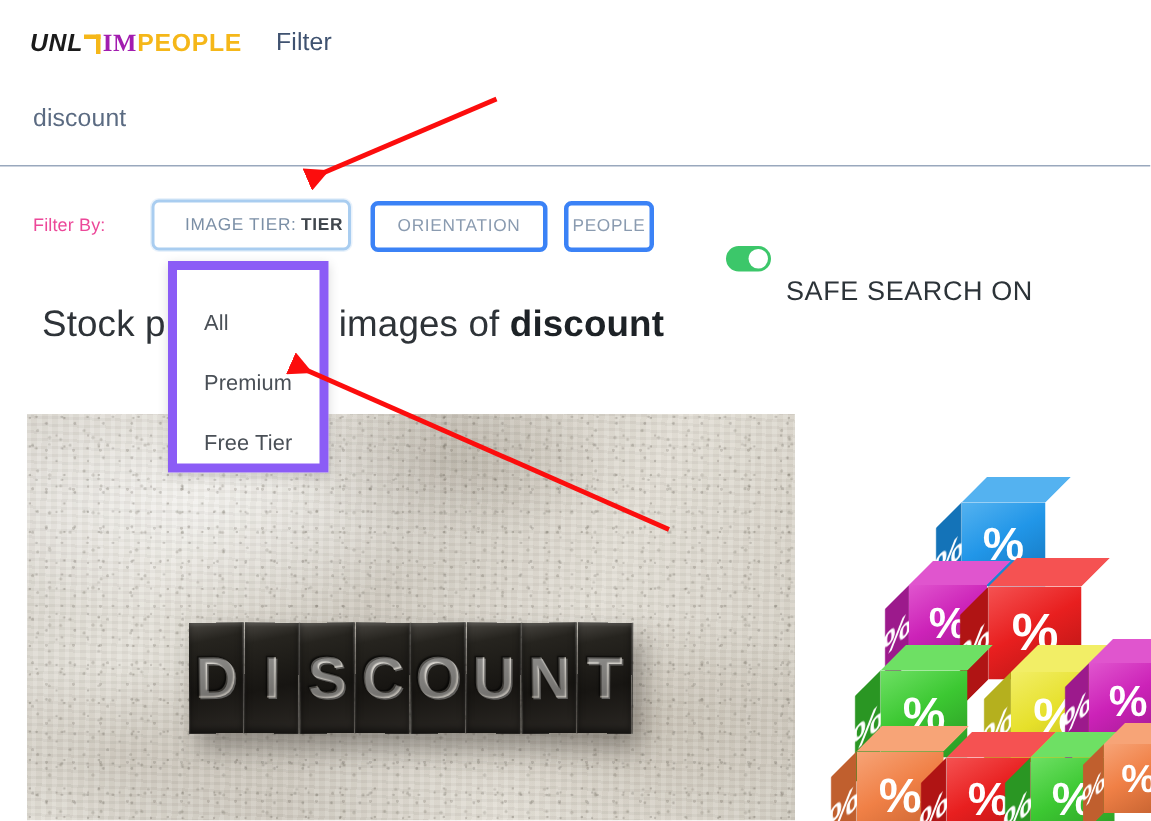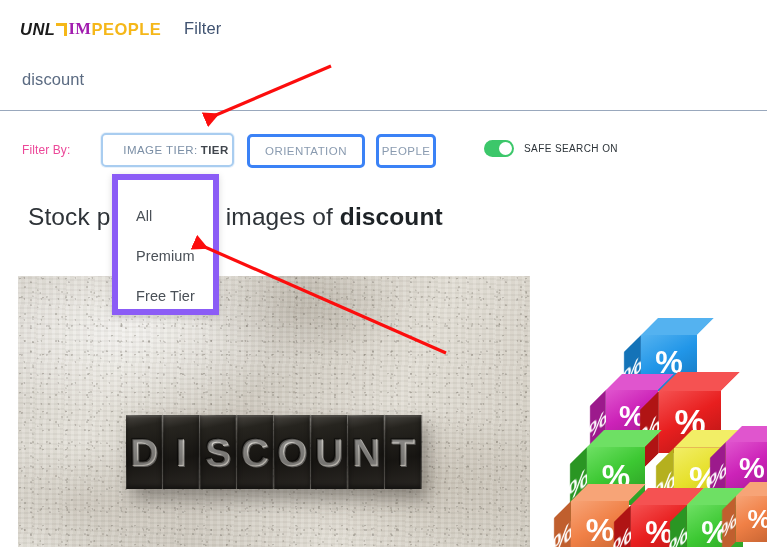--- a/index.html
+++ b/index.html
@@ -171,24 +171,25 @@
     position: absolute;
     right: 2px;
     top: 2px;
     width: 13px;
     height: 13px;
     border-radius: 50%;
     background: #ffffff;
   }
   .safe-search-label {
     margin-left: 10px;
-    font-size: 10px;
+    font-size: 18px;
     color: #2c3338;
     letter-spacing: 0.4px;
     white-space: nowrap;
+    margin-top: 44px;
   }
 
   
   .page-heading {
     position: absolute;
     left: 28px;
     top: 203px;
     font-size: 24.5px;
     color: #2e3338;
     font-weight: 400;

